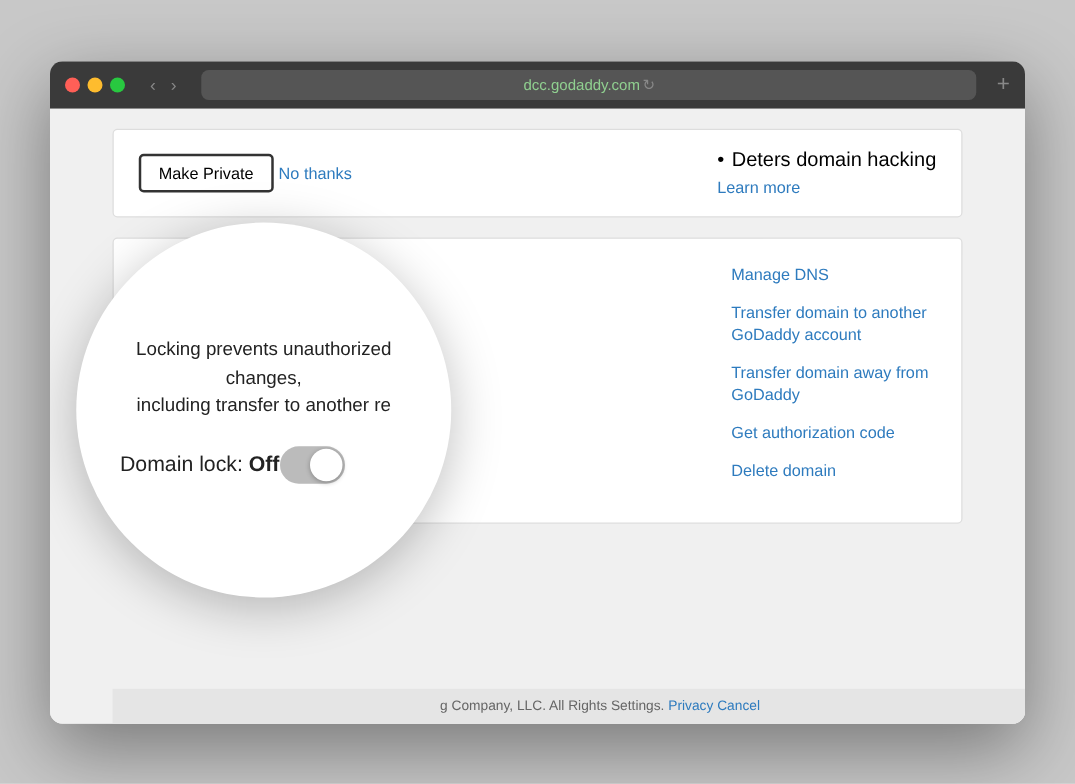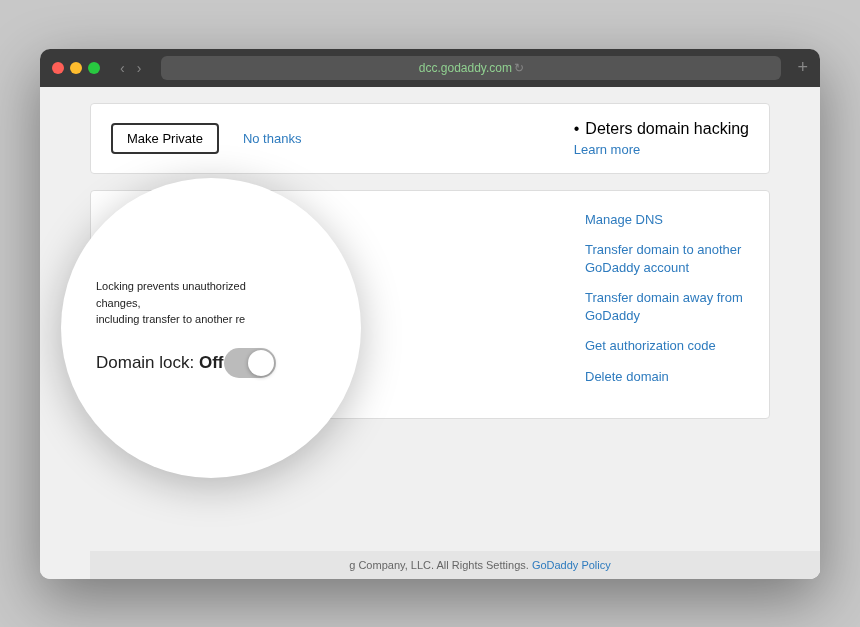--- a/index.html
+++ b/index.html
@@ -116,21 +116,20 @@
 
     
     .top-card {
       background: white;
       border: 1px solid #ddd;
       border-radius: 4px;
       padding: 16px 20px;
       margin-bottom: 16px;
       display: flex;
       align-items: center;
-      gap: 20px;
     }
 
     .make-private-btn {
       background: white;
       border: 2px solid #333;
       border-radius: 4px;
       padding: 6px 14px;
       font-size: 13px;
       font-weight: 500;
       cursor: pointer;
@@ -234,24 +233,25 @@
       bottom: -60px;
       overflow: hidden;
       display: flex;
       flex-direction: column;
       justify-content: center;
       padding: 40px 35px;
       z-index: 10;
     }
 
     .magnify-desc {
-      font-size: 11px;
+      font-size: 15px;
       color: #222;
       line-height: 1.5;
       margin-bottom: 20px;
+      text-align: center;
     }
 
     .magnify-lock-row {
       display: flex;
       align-items: center;
     }
 
     .magnify-lock-label {
       font-size: 17px;
       color: #222;
@@ -364,18 +364,18 @@
             </span>
             <div class="magnify-toggle">
               <div class="knob"></div>
             </div>
           </div>
         </div>
       </div>
 
       <div class="footer-bar">
         <span>g Company, LLC. All Rights Settings.</span>
-        <a class="footer-link">GoDaddy Policy</a>
+        <a class="footer-link">Privacy Cancel</a>
       </div>
 
     </div>
   </div>
 </div>
 
 </body></html>

